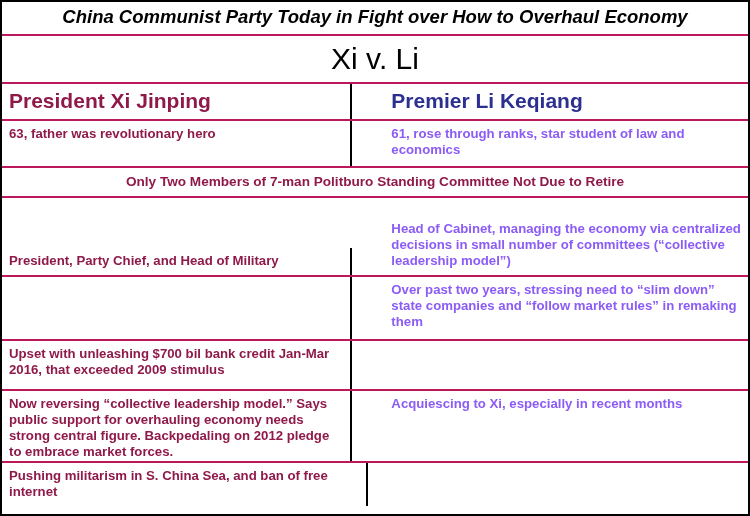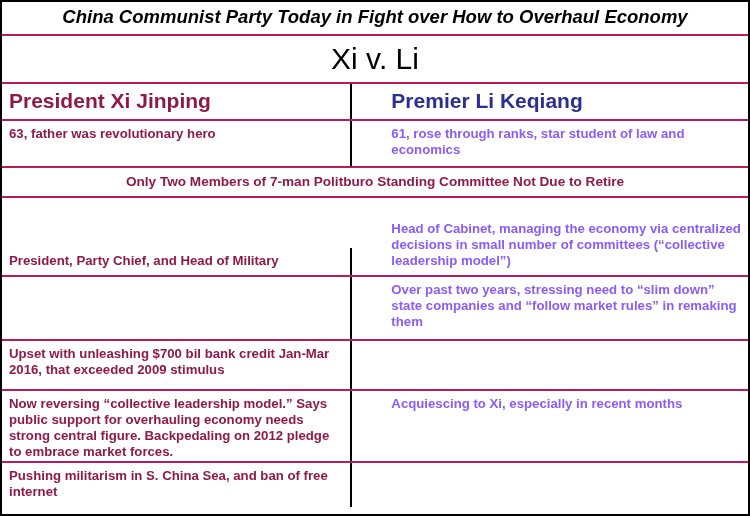--- a/index.html
+++ b/index.html
@@ -125,21 +125,21 @@
     font-size: 13.6px;
     text-align: center;
     width: 100%;
   }
 
   .r-bio { height: 47px; }
   .r-roles { height: 79px; align-items: flex-end; }
   .r-slim { height: 64px; }
   .r-credit { height: 50px; }
   .r-reversing { height: 72px; }
-  .r-milit { height: 44px; }
+  .r-milit { height: 44px; flex-direction: column; }
 
   .empty { }
 </style>
 </head>
 <body>
 
 <div class="sheet">
 
   <div class="row title-row">
     <div class="cell full">

